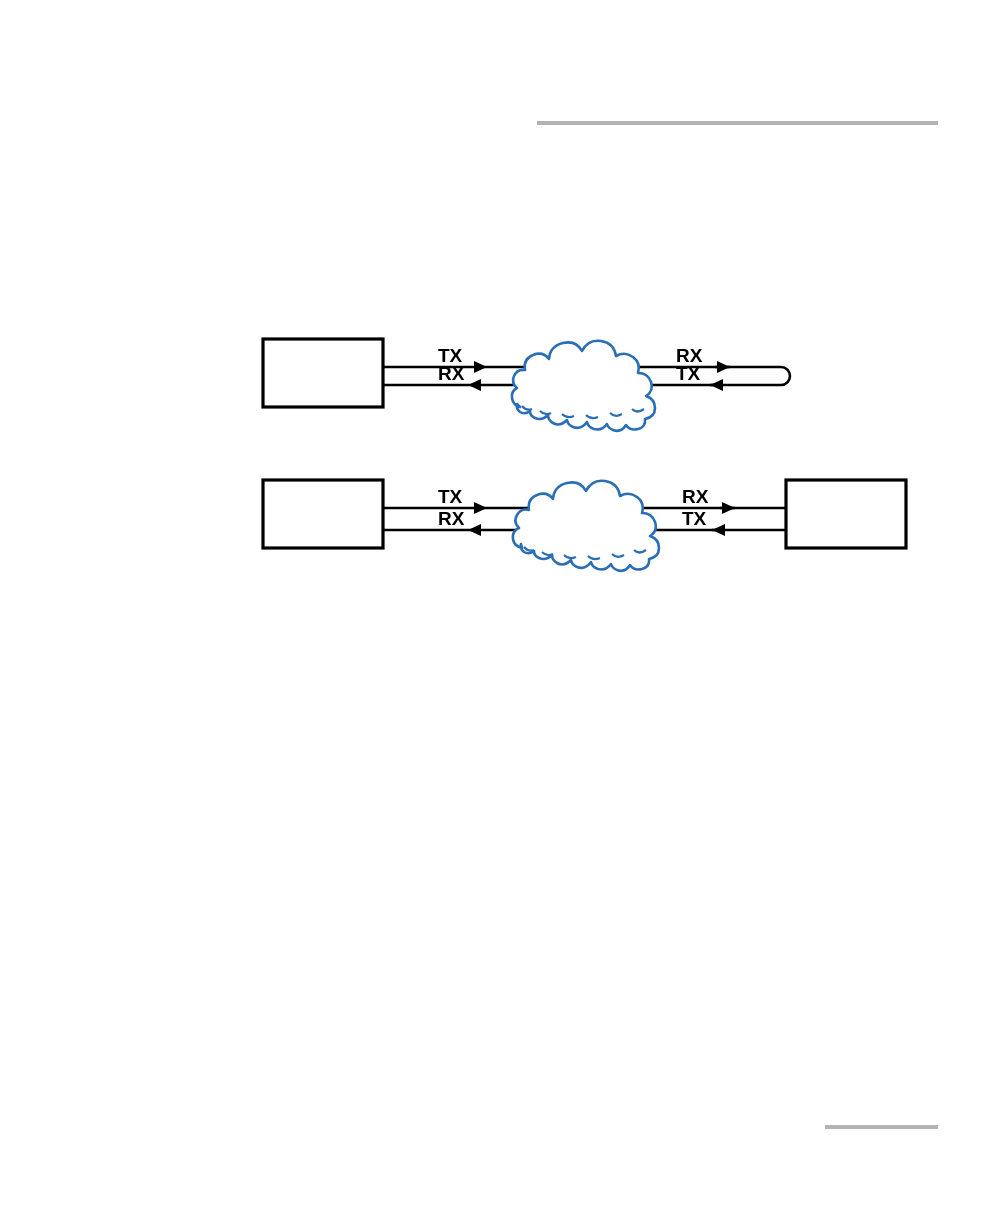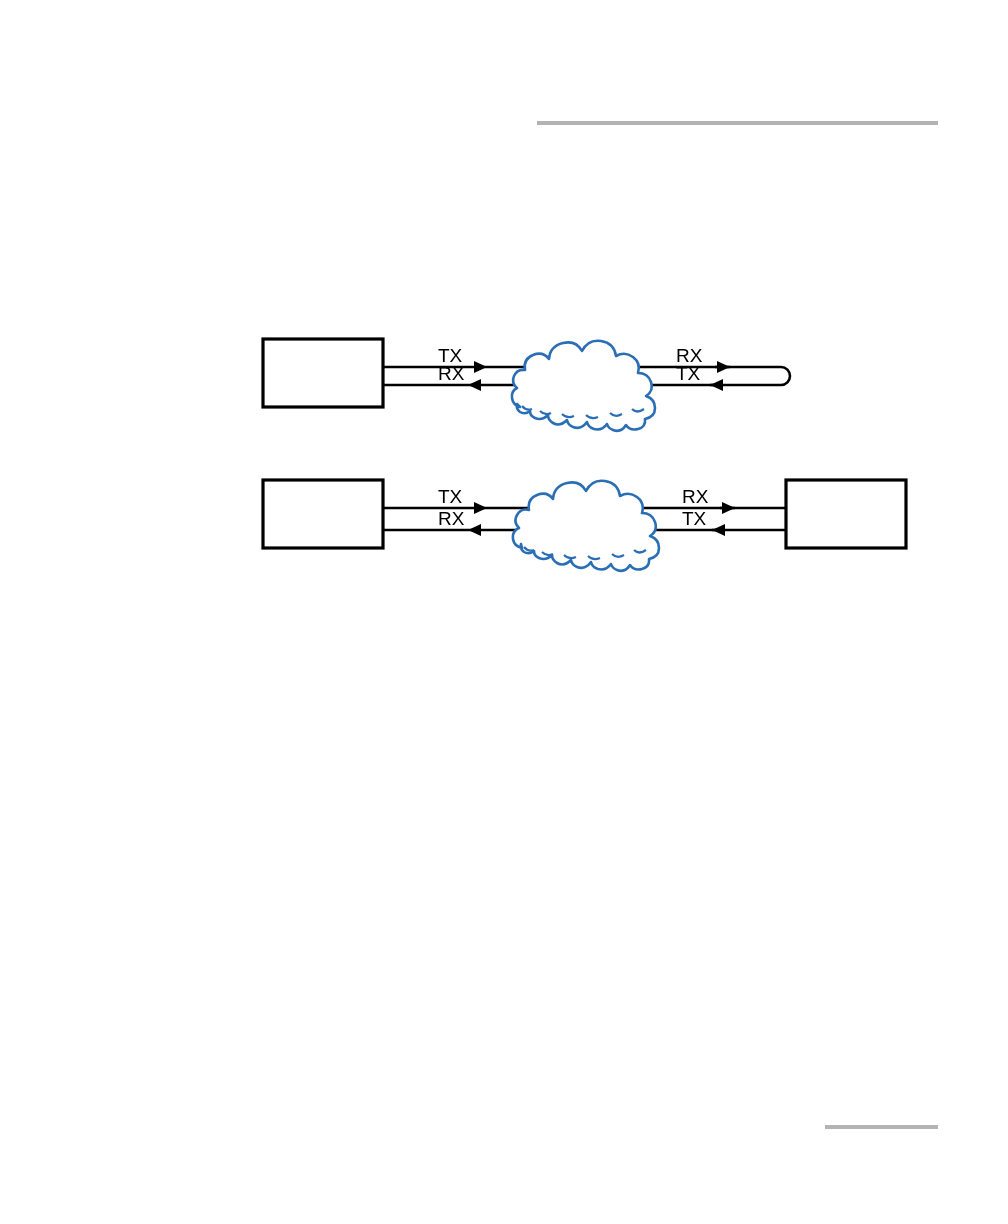--- a/index.html
+++ b/index.html
@@ -13,20 +13,21 @@
     position: relative;
     overflow: hidden;
     font-family: "Liberation Sans", sans-serif;
     color: #000000;
   }
   .page {
     position: absolute;
     inset: 0;
     width: 1008px;
     height: 1224px;
+    font-weight: bold;
   }
   .rule {
     position: absolute;
     background: #b3b3b3;
   }
   #header-rule {
     left: 537px;
     top: 121px;
     width: 401px;
     height: 4px;

